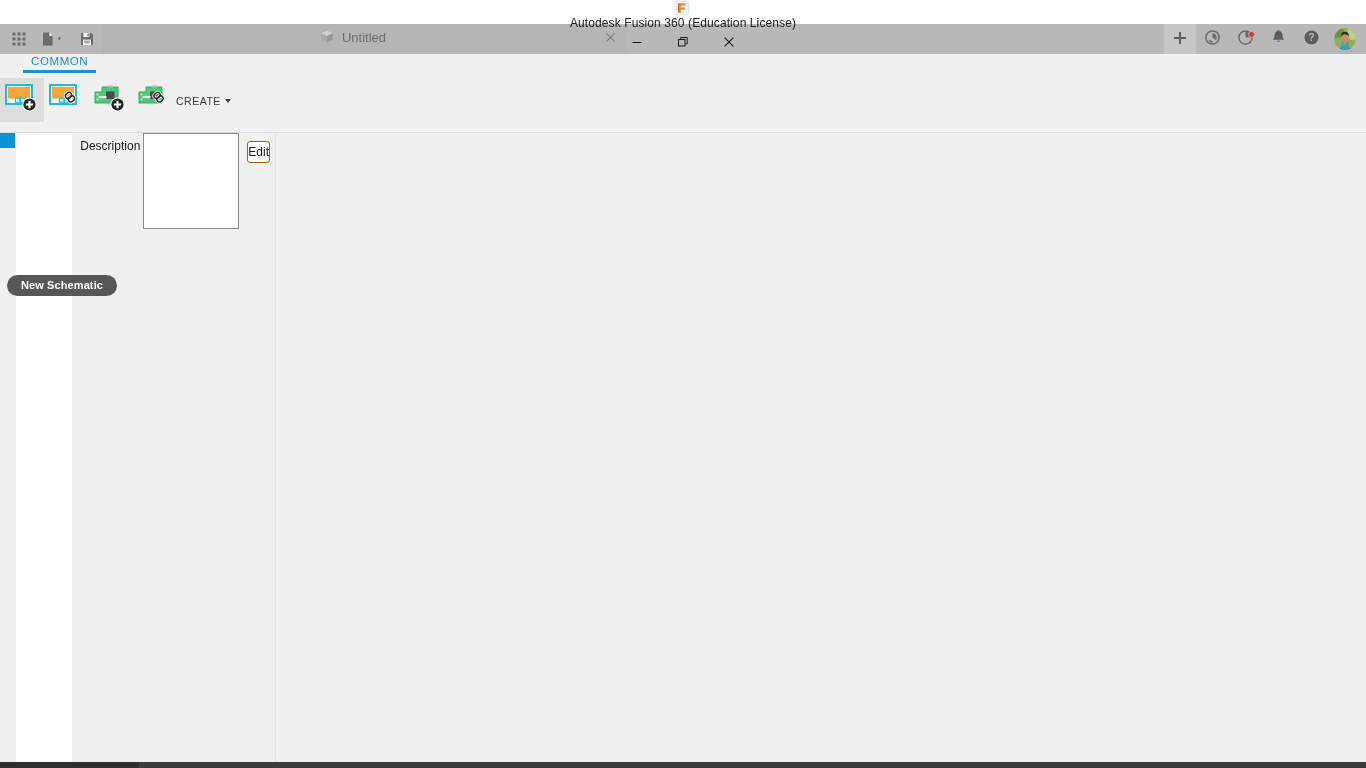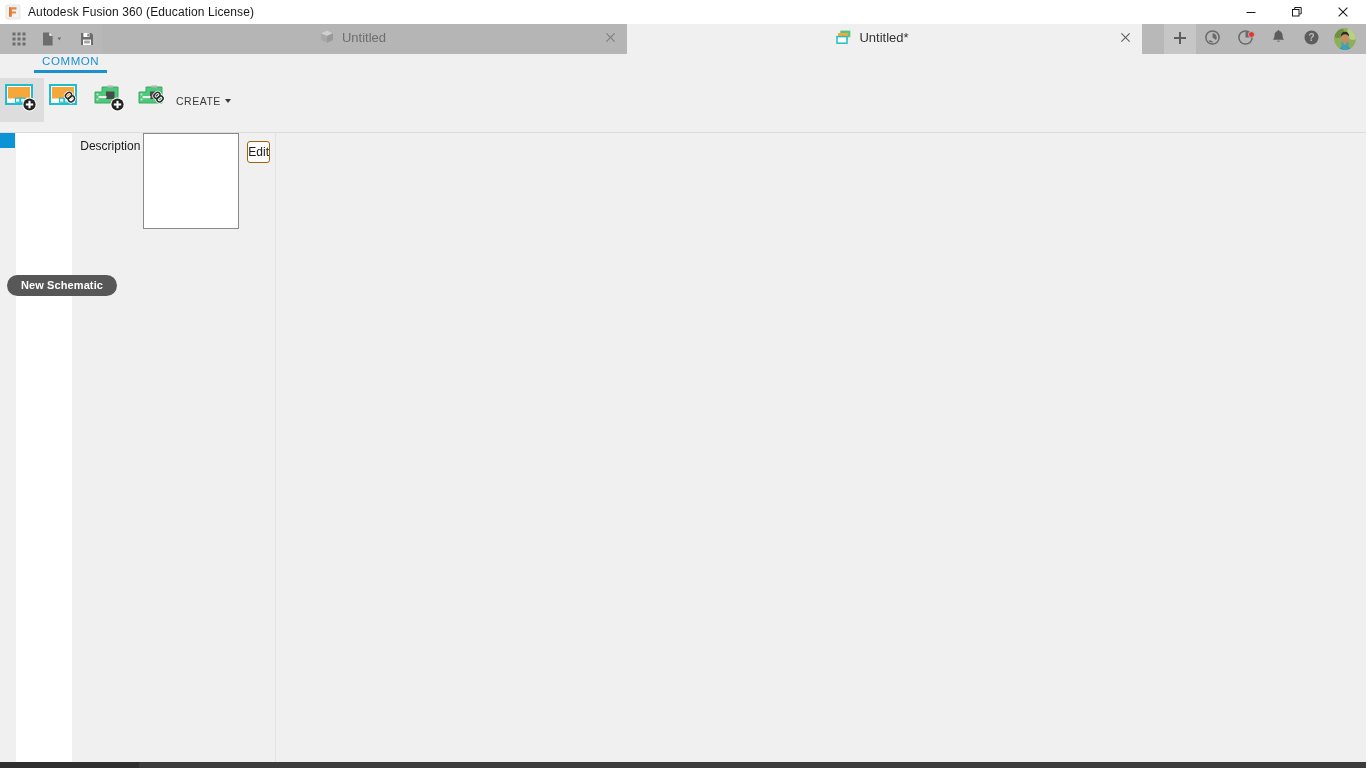--- a/index.html
+++ b/index.html
@@ -25,20 +25,21 @@
 
   
   .titlebar {
     height: 24px;
     min-height: 24px;
     background: #ffffff;
     display: flex;
     align-items: center;
     position: relative;
     z-index: 30;
+    flex-direction: column;
   }
   .titlebar-logo {
     width: 16px;
     height: 16px;
     margin-left: 5px;
     margin-right: 7px;
     flex: 0 0 auto;
     display: flex;
     align-items: center;
     justify-content: center;
@@ -187,21 +188,21 @@
     height: 79px;
     min-height: 79px;
     background: #f0f0f0;
     position: relative;
     border-bottom: 1px solid #dcdcdc;
   }
   .ribbon-tabs {
     height: 22px;
     display: flex;
     align-items: flex-start;
-    padding-left: 34px;
+    padding-left: 23px;
   }
   .ribbon-tab {
     font-size: 11.5px;
     letter-spacing: 0.6px;
     color: #1a8fd1;
     padding: 1px 8px 3px 8px;
     border-bottom: 3px solid #1a8fd1;
     cursor: default;
     font-family: "Liberation Sans", sans-serif;
   }
@@ -439,38 +440,20 @@
           <span class="doctab-label">Untitled</span>
         </div>
         <button class="doctab-close">
           <svg width="11" height="11" viewBox="0 0 11 11">
             <line x1="1.4" y1="1.4" x2="9.6" y2="9.6" stroke="#7b7b7b" stroke-width="1.1"></line>
             <line x1="9.6" y1="1.4" x2="1.4" y2="9.6" stroke="#7b7b7b" stroke-width="1.1"></line>
           </svg>
         </button>
       </div>
 
-      <div class="doctab active">
-        <div class="doctab-center">
-          <span class="doctab-icon">
-            <svg width="16" height="16" viewBox="0 0 16 16">
-              <rect x="4.3" y="1.6" width="10.0" height="6.6" fill="#4cc97a"></rect>
-              <rect x="2.1" y="4.0" width="10.0" height="6.6" fill="#f5a739"></rect>
-              <rect x="1.0" y="7.6" width="10.0" height="6.6" fill="#ffffff" stroke="#1fbecd" stroke-width="1.5"></rect>
-            </svg>
-          </span>
-          <span class="doctab-label">Untitled*</span>
-        </div>
-        <button class="doctab-close">
-          <svg width="11" height="11" viewBox="0 0 11 11">
-            <line x1="1.4" y1="1.4" x2="9.6" y2="9.6" stroke="#5d5d5d" stroke-width="1.1"></line>
-            <line x1="9.6" y1="1.4" x2="1.4" y2="9.6" stroke="#5d5d5d" stroke-width="1.1"></line>
-          </svg>
-        </button>
-      </div>
 
     </div>
 
     <div class="tab-right">
 
       <button class="tr-btn plus">
         <span>
           <svg width="16" height="16" viewBox="0 0 16 16">
             <line x1="8" y1="2" x2="8" y2="14" stroke="#5d5d5d" stroke-width="2"></line>
             <line x1="2" y1="8" x2="14" y2="8" stroke="#5d5d5d" stroke-width="2"></line>

